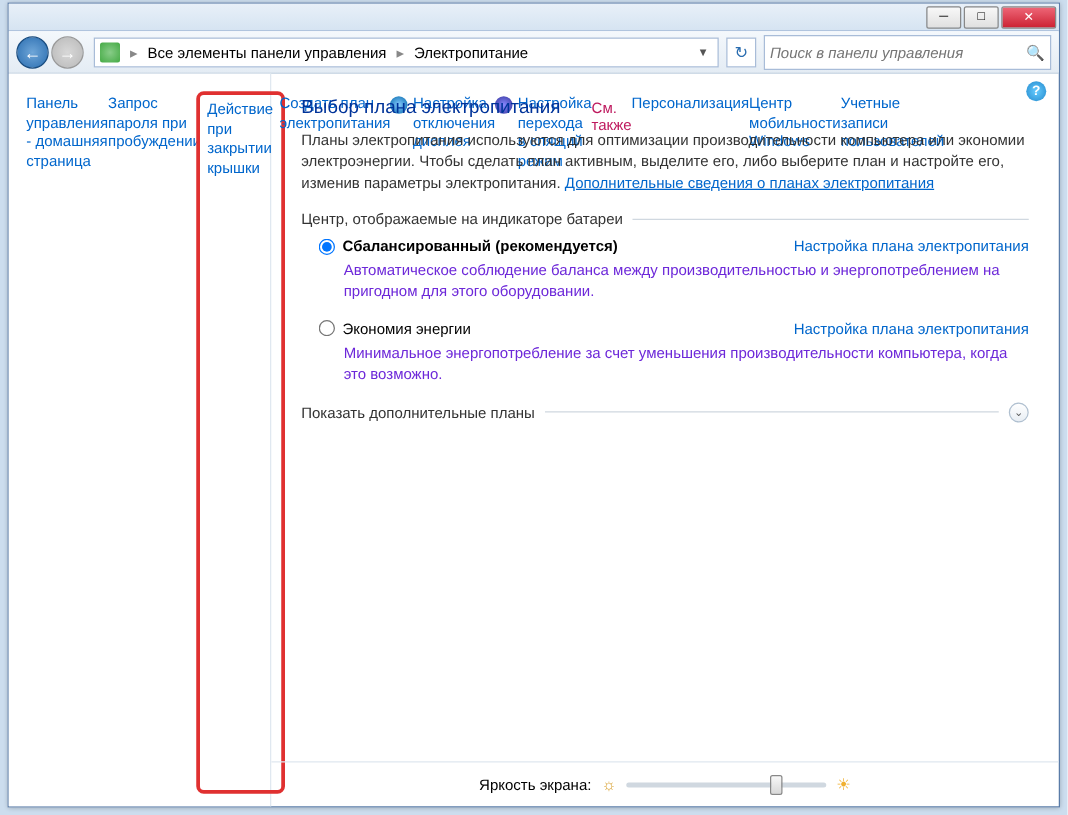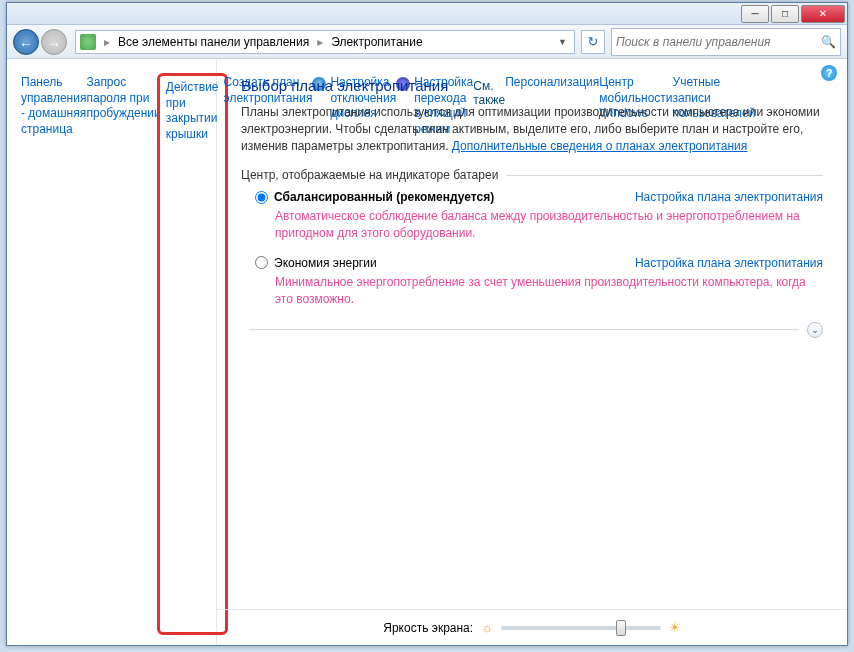--- a/index.html
+++ b/index.html
@@ -20,34 +20,34 @@
 .searchbox{ width:230px; height:24px; border:1px solid #a8bcd8; background:#fff; margin-left:6px; display:flex; align-items:center; padding:13px 4px;}
 .searchbox input{ border:none; outline:none; flex:1; font-size:12px; color:#888; font-style:italic;}
 .searchbox .sicon{ color:#2a6db0; font-size:12px;}
 .body{ display:flex; height:calc(100% - 56px);}
 .sidebar{ width:210px; background:#fff; border-right:1px solid #e0e8f0; padding:12px 8px 8px 14px; font-size:12px; display:flex; flex-direction:row;}
 .sidebar a{ color:#0066cc; text-decoration:none; display:block; padding:4px 0; cursor:pointer; line-height:1.3;}
 .highlighted{ border:3px solid #e03030; border-radius:6px; padding:4px 6px !important; margin:2px -4px;}
 .sidebar .withicon{ display:flex; align-items:flex-start; gap:4px;}
 .sidebar .withicon .ic{width:14px;height:14px;flex-shrink:0;border-radius:50%;margin-top:2px;}
 .sidebar .spacer{ flex:1;}
-.sidebar .seealso{ color:#0c4a6e; font-size:12px; margin:8px 0 4px;}
+.sidebar .seealso{ color:#be185d; font-size:12px; margin:8px 0 4px;}
 .content{ flex:1; padding:18px 24px 10px 24px; position:relative; overflow:auto;}
 .helpicon{ position:absolute; top:6px; right:10px; width:16px;height:16px;border-radius:50%;background:radial-gradient(#6cf,#28c);color:#fff;font-size:11px;font-weight:bold;display:flex;align-items:center;justify-content:center;cursor:pointer;}
 h1{ color:#003399; font-size:15px; font-weight:normal; margin-bottom:10px;}
 .intro{ font-size:12px; color:#333; line-height:1.4; margin-bottom:14px;}
 .intro a{ color:#0066cc; text-decoration:underline;}
 .fieldset-label{ font-size:12px; color:#333; margin-bottom:6px; display:flex; align-items:center;}
 .fieldset-label .line{ flex:1; height:1px; background:#d0d8e0; margin-left:8px;}
 .plan{ margin:8px 0 14px 14px;}
 .plan-head{ display:flex; align-items:center;}
 .plan-head input[type=radio]{ margin-right:6px;}
 .plan-head .pname{ font-size:12px; font-weight:bold;}
 .plan-head .cfg{ margin-left:auto; font-size:12px; color:#0066cc; cursor:pointer;}
-.plan-desc{ font-size:12px; color:#ec4899; margin:4px 0 0 20px; line-height:1.4;}
+.plan-desc{ font-size:12px; color:#6d28d9; margin:4px 0 0 20px; line-height:1.4;}
 .expander{ display:flex; align-items:center; font-size:12px; color:#333; margin-top:6px; cursor:pointer;}
 .expander .line{ flex:1; height:1px; background:#d0d8e0; margin:0 8px;}
 .expander .chev{ width:16px;height:16px;border:1px solid #b0c0d0;border-radius:50%;display:flex;align-items:center;justify-content:center;font-size:9px;color:#555;background:linear-gradient(#fff,#e8eef4);}
 .brightness{ position:absolute; bottom:10px; left:0; right:0; border-top:1px solid #e0e8f0; padding:10px 24px 0; display:flex; align-items:center; justify-content:center; font-size:12px; gap:8px;}
 .brightness .track{ width:160px; height:4px; background:#d0d8e0; border-radius:2px; position:relative;}
 .brightness .thumb{ position:absolute; top:-6px; left:115px; width:10px;height:16px;background:linear-gradient(#f8f8f8,#d8d8d8);border:1px solid #888;border-radius:2px;cursor:pointer;}
 .sun{ font-size:13px;}
 .sun.dim{color:#d8a030;}
 .sun.bright{color:#f0b030;}
 </style>
@@ -127,20 +127,21 @@
       <div class="plan">
         <div class="plan-head">
           <input type="radio" name="pp" style="">
           <span class="pname" style="font-weight:normal">Экономия энергии</span>
           <a class="cfg">Настройка плана электропитания</a>
         </div>
         <div class="plan-desc">Минимальное энергопотребление за счет уменьшения производительности компьютера, когда это возможно.</div>
       </div>
 
       <div class="expander">
+        <span>Показать дополнительные планы</span>
         <span class="line"></span>
         <span class="chev">⌄</span>
       </div>
 
       <div class="brightness">
         <span>Яркость экрана:</span>
         <span class="sun dim">☼</span>
         <div class="track">
           <div class="thumb"></div>
         </div>

